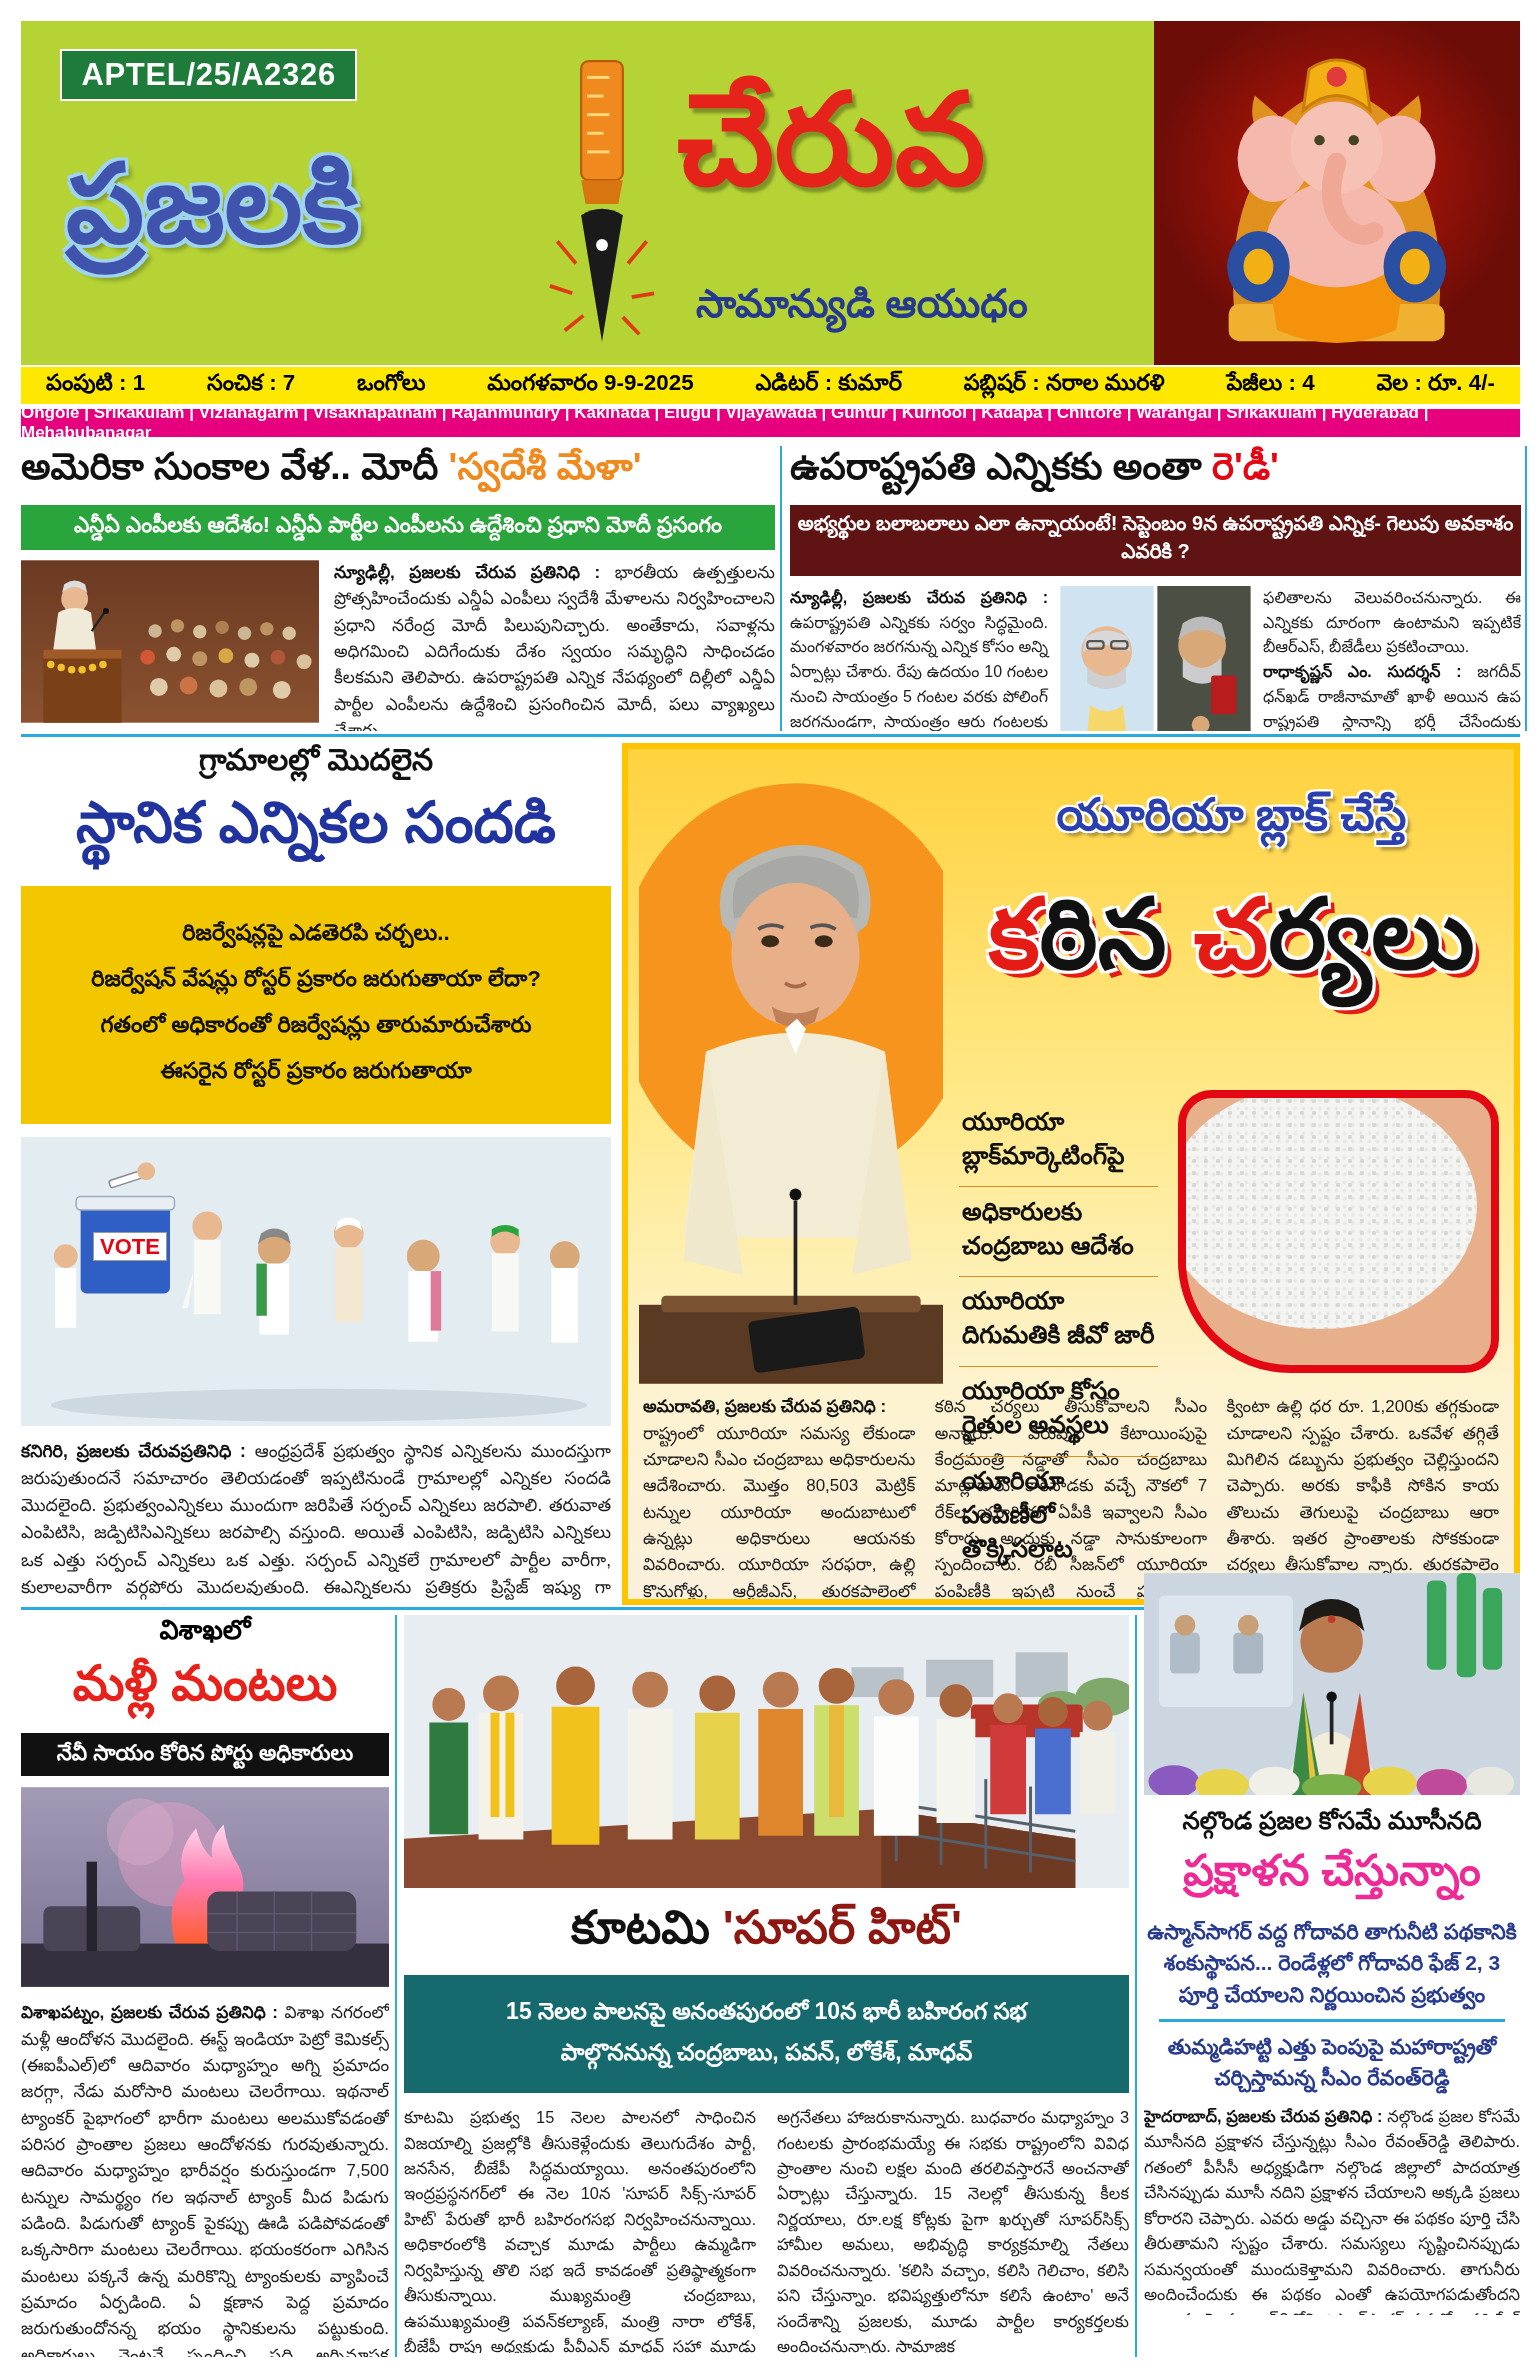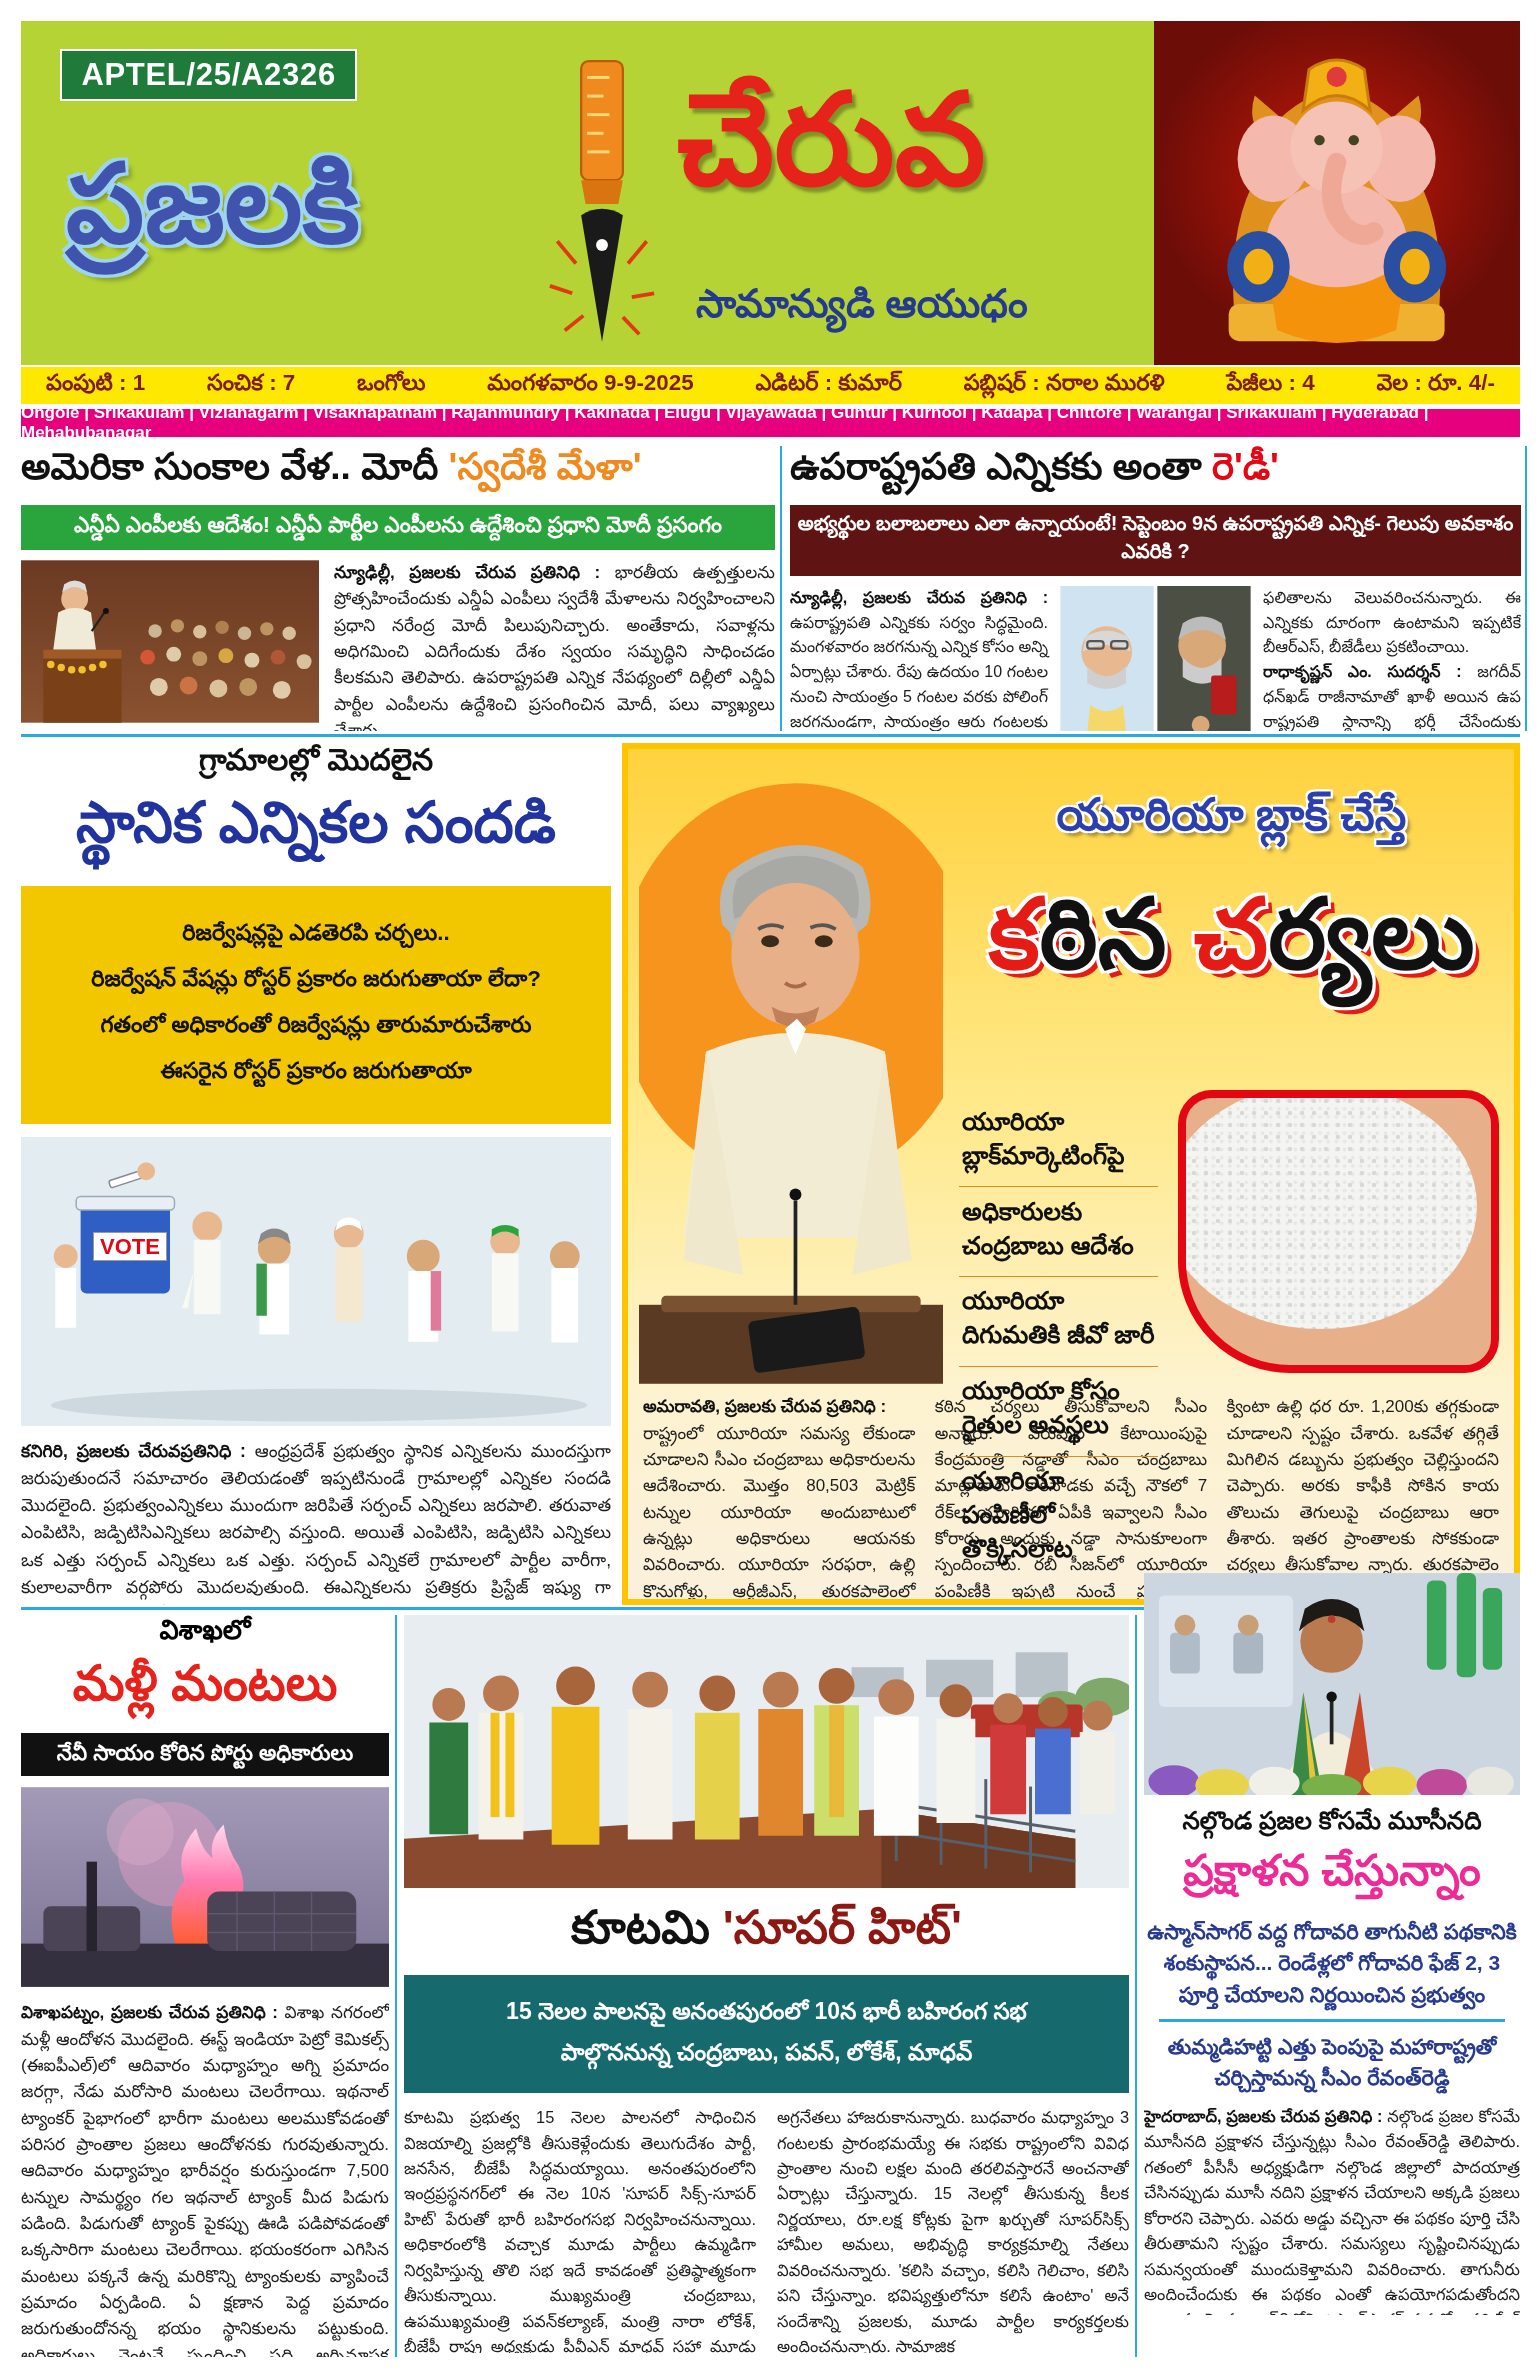--- a/index.html
+++ b/index.html
@@ -9,21 +9,21 @@
   
   .masthead-left{position:absolute;left:21px;top:21px;width:1133px;height:344px;background:#b5d335;overflow:hidden;}
   .reg-badge{position:absolute;left:39px;top:28px;background:#1e7b3a;border:2.2px solid #fff;color:#fff;font-weight:bold;font-size:31px;padding:6px 19.4px;letter-spacing:0.7px;}
   .title-left{position:absolute;left:45px;top:119px;font-size:110px;font-weight:bold;color:#4054ae;text-shadow:3px 3px 0 #9fd4f0,-3px -3px 0 #9fd4f0,3px -3px 0 #9fd4f0,-3px 3px 0 #9fd4f0,6px 6px 4.5px rgba(0,0,0,.25);}
   .title-right{position:absolute;left:656px;top:45px;font-size:128px;font-weight:bold;color:#e6231b;text-shadow:3.7px 4.5px 3px rgba(0,0,0,.3);}
   .tagline{position:absolute;left:675px;top:261px;font-size:39px;font-weight:bold;color:#24398f;}
   .pen-logo{position:absolute;left:514px;top:34px;width:134px;height:298px;}
   .ganesha-box{position:absolute;left:1154px;top:21px;width:366px;height:344px;background:#7a0f0b;}
 
   
-  .info-bar{position:absolute;left:21px;top:367px;width:1499px;height:37px;background:#ffe800;display:flex;align-items:center;justify-content:space-between;padding:0 25px;font-weight:bold;font-size:22.4px;color:#7f1d1d;}
+  .info-bar{position:absolute;left:21px;top:367px;width:1499px;height:37px;background:#ffe800;display:flex;align-items:center;justify-content:space-between;padding:0 25px;font-weight:bold;font-size:22.4px;color:#000000;}
   .cities-bar{position:absolute;left:21px;top:409px;width:1499px;height:28px;background:#e6007e;color:#fff;display:flex;align-items:center;justify-content:center;font-weight:bold;font-size:17px;}
 
   
   .vline{position:absolute;width:2.2px;background:#29abe2;}
   .hline{position:absolute;height:3px;background:#29abe2;}
 
   
   .body-text{font-size:17px;line-height:1.55;color:#1c1c1c;text-align:justify;}
   .dateline{font-weight:bold;color:#111;}
   .more-badge{display:inline-flex;vertical-align:middle;margin-left:10.4px;box-shadow:2.2px 2.2px 2.2px rgba(0,0,0,.3);}

